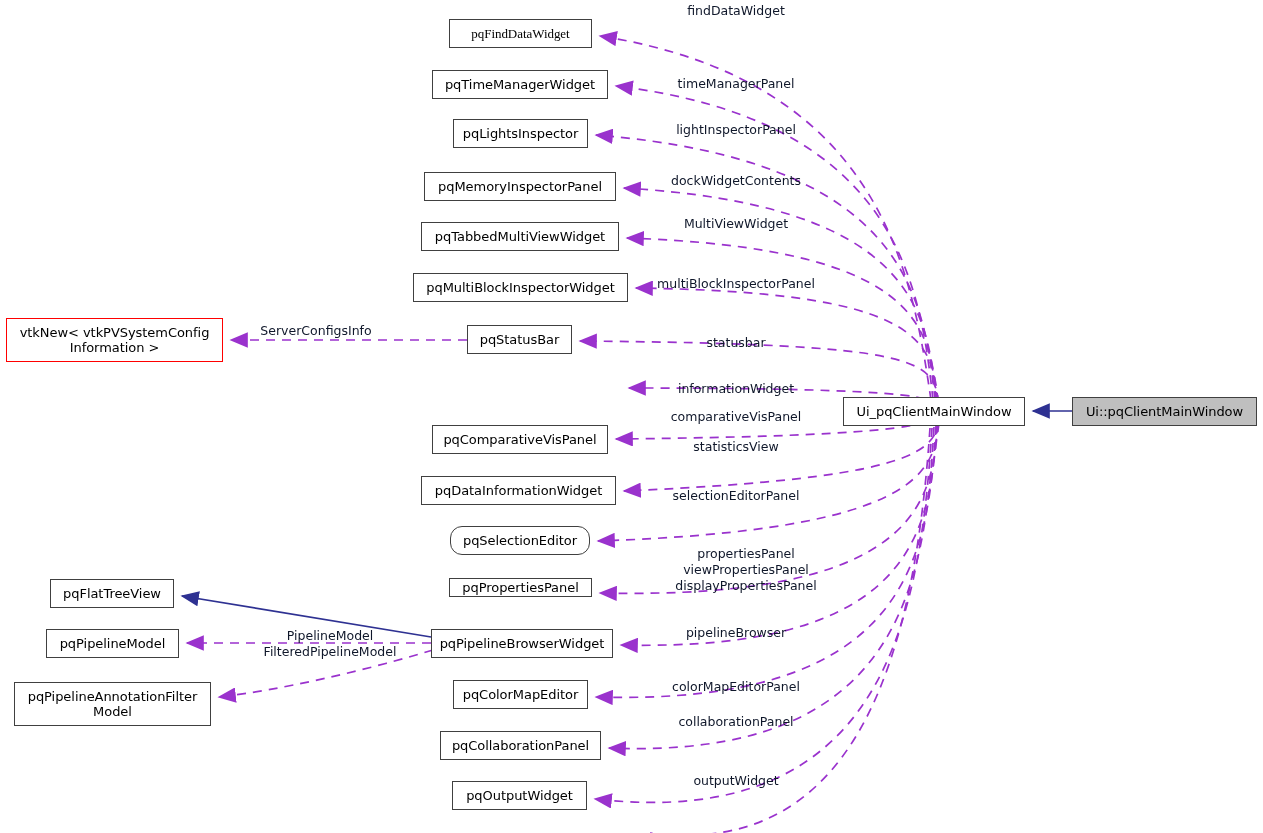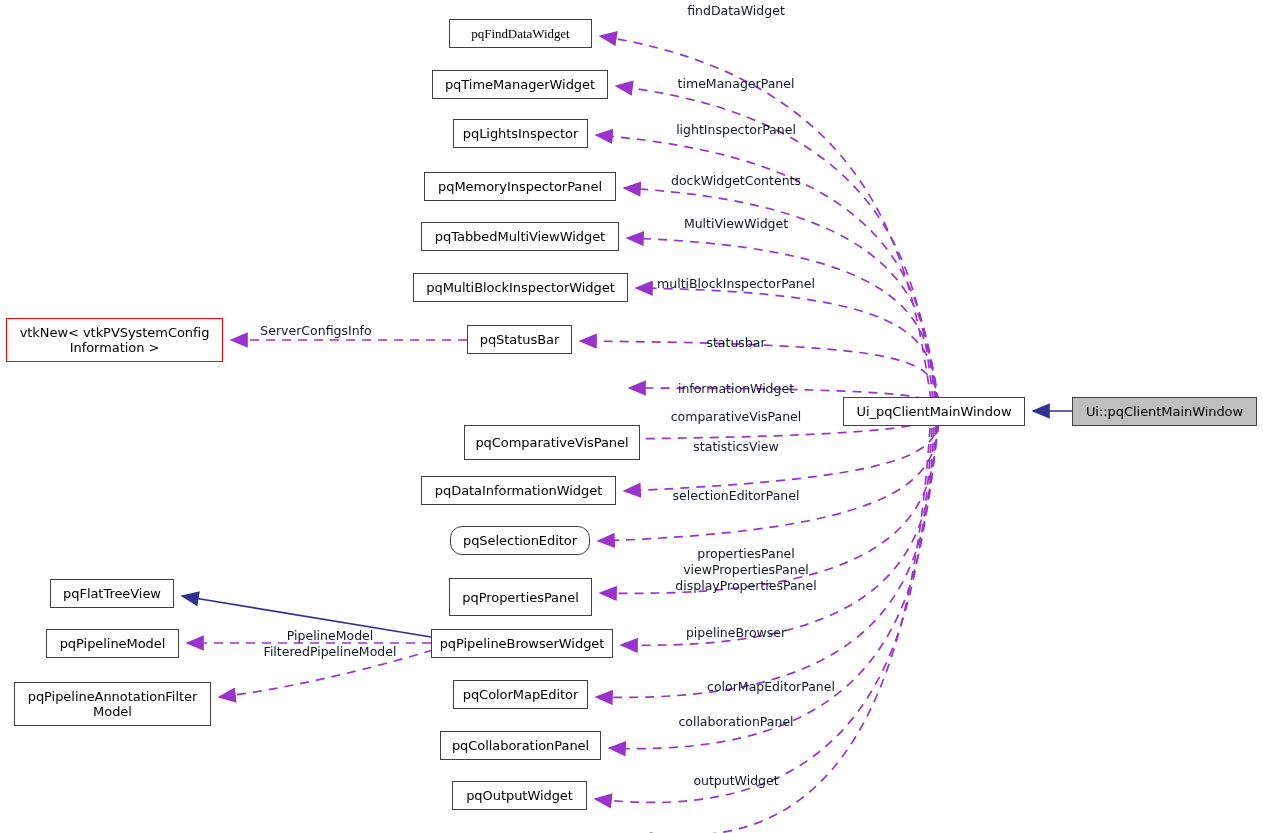--- a/index.html
+++ b/index.html
@@ -105,25 +105,25 @@
   <div class="node" style="left:432px;top:70px;width:176px;height:29px;">pqTimeManagerWidget</div>
   <div class="node" style="left:453px;top:119px;width:135px;height:29px;">pqLightsInspector</div>
   <div class="node" style="left:424px;top:172px;width:192px;height:29px;">pqMemoryInspectorPanel</div>
   <div class="node" style="left:421px;top:222px;width:198px;height:29px;">pqTabbedMultiViewWidget</div>
   <div class="node" style="left:413px;top:273px;width:215px;height:29px;">pqMultiBlockInspectorWidget</div>
   <div class="node alert" style="left:6px;top:318px;width:217px;height:44px;">vtkNew&lt; vtkPVSystemConfig
 Information &gt;</div>
   <div class="node" style="left:467px;top:325px;width:105px;height:29px;">pqStatusBar</div>
   <div class="node" style="left:843px;top:397px;width:182px;height:29px;">Ui_pqClientMainWindow</div>
   <div class="node highlight" style="left:1072px;top:397px;width:185px;height:29px;">Ui::pqClientMainWindow</div>
-  <div class="node" style="left:432px;top:425px;width:176px;height:35px;margin-left:32px;">pqComparativeVisPanel</div>
+  <div class="node" style="left:432px;top:425px;width:176px;height:29px;">pqComparativeVisPanel</div>
   <div class="node" style="left:421px;top:476px;width:195px;height:29px;">pqDataInformationWidget</div>
   <div class="node" style="left:450px;top:526px;width:140px;height:29px;border-radius:12px;">pqSelectionEditor</div>
   <div class="node" style="left:50px;top:579px;width:124px;height:29px;">pqFlatTreeView</div>
-  <div class="node" style="left:449px;top:578px;width:143px;height:38px;">pqPropertiesPanel</div>
+  <div class="node" style="left:449px;top:578px;width:143px;height:19px;">pqPropertiesPanel</div>
   <div class="node" style="left:46px;top:629px;width:133px;height:29px;">pqPipelineModel</div>
   <div class="node" style="left:431px;top:629px;width:182px;height:29px;">pqPipelineBrowserWidget</div>
   <div class="node" style="left:453px;top:680px;width:135px;height:29px;">pqColorMapEditor</div>
   <div class="node" style="left:14px;top:682px;width:197px;height:44px;">pqPipelineAnnotationFilter
 Model</div>
   <div class="node" style="left:440px;top:731px;width:161px;height:29px;">pqCollaborationPanel</div>
   <div class="node" style="left:452px;top:781px;width:135px;height:29px;">pqOutputWidget</div>
 
   <div class="edge-label" style="left:736px;top:11px;">findDataWidget</div>
   <div class="edge-label" style="left:736px;top:84px;">timeManagerPanel</div>
@@ -136,16 +136,16 @@
   <div class="edge-label" style="left:736px;top:389px;">informationWidget</div>
   <div class="edge-label" style="left:736px;top:417px;">comparativeVisPanel</div>
   <div class="edge-label" style="left:736px;top:447px;">statisticsView</div>
   <div class="edge-label" style="left:736px;top:496px;">selectionEditorPanel</div>
   <div class="edge-label" style="left:746px;top:570px;">propertiesPanel
 viewPropertiesPanel
 displayPropertiesPanel</div>
   <div class="edge-label" style="left:330px;top:644px;">PipelineModel
 FilteredPipelineModel</div>
   <div class="edge-label" style="left:736px;top:633px;">pipelineBrowser</div>
-  <div class="edge-label" style="left:736px;top:687px;margin-left:35px;">colorMapEditorPanel</div>
+  <div class="edge-label" style="left:736px;top:687px;">colorMapEditorPanel</div>
   <div class="edge-label" style="left:736px;top:722px;">collaborationPanel</div>
   <div class="edge-label" style="left:736px;top:781px;">outputWidget</div>
 </div>
 
 </body></html>

